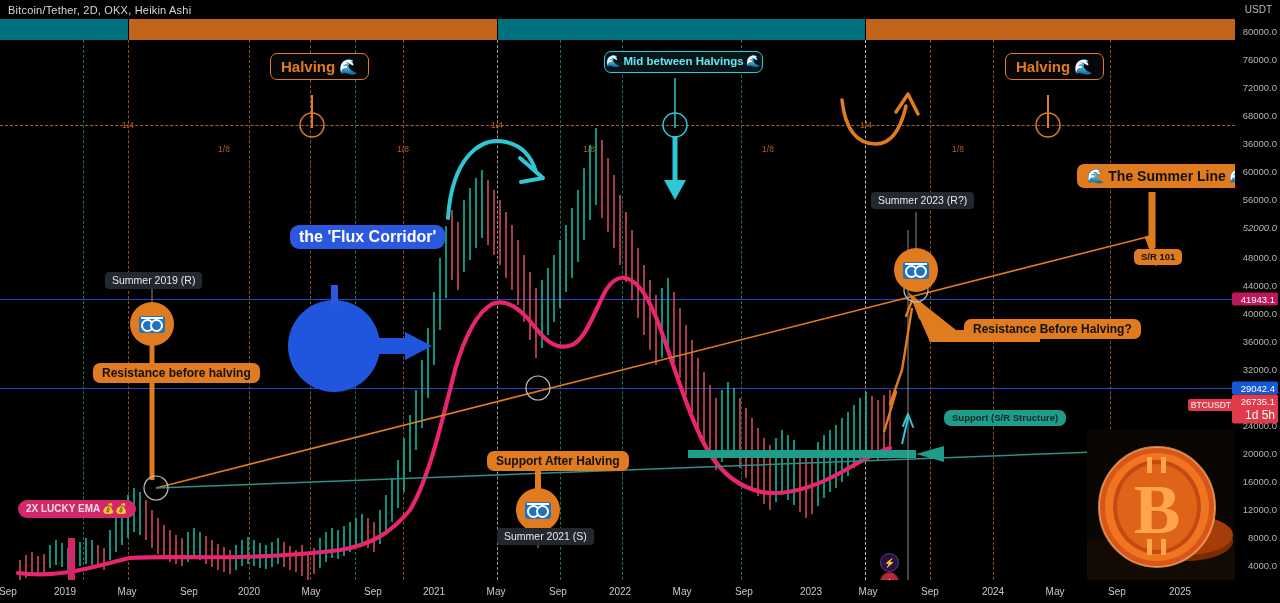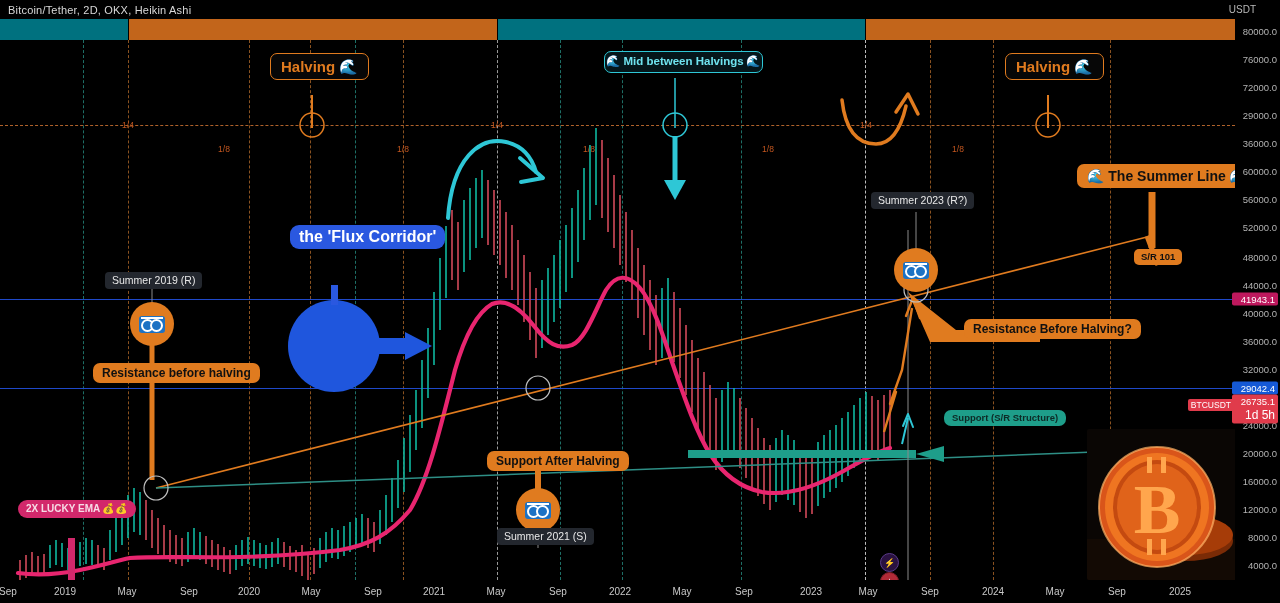--- a/index.html
+++ b/index.html
@@ -1,21 +1,21 @@
 <!DOCTYPE html>
 <html><head>
 <meta charset="utf-8">
 <style>
   html,body{margin:0;padding:0;background:#000;}
   body{width:1280px;height:603px;overflow:hidden;font-family:"Liberation Sans",sans-serif;}
   #root{position:relative;width:1280px;height:603px;background:#000;}
 
   
   .sym-title{position:absolute;left:8px;top:4px;color:#d8d8d8;font-size:11px;letter-spacing:.2px;z-index:40;}
-  .usdt-lbl{position:absolute;right:24px;top:4px;color:#b9b9b9;font-size:10px;z-index:40;padding-left:20px;}
+  .usdt-lbl{position:absolute;right:8px;top:4px;color:#b9b9b9;font-size:10px;z-index:40;padding-left:20px;}
 
   
   .band{position:absolute;top:19px;height:21px;z-index:8;}
 
   
   #plot{position:absolute;left:0;top:40px;width:1235px;height:540px;overflow:hidden;}
   #axisR{position:absolute;left:1235px;top:0;width:45px;height:580px;background:#000;z-index:30;}
   #axisB{position:absolute;left:0;top:580px;width:1280px;height:23px;background:#000;z-index:30;}
 
   .ytick{position:absolute;right:3px;color:#b3b3b3;font-size:9.5px;transform:translateY(-50%);white-space:nowrap;}
@@ -435,25 +435,25 @@
     </div>
 
     <div class="icobtn" style="left:880px;top:513px;background:#2a1240;color:#c9a8ff;border:1px solid #5a3a8a;">⚡</div>
     <div class="icobtn" style="left:880px;top:532px;background:#b02a37;color:#fff;border:1px solid #7d1f28;">★</div>
   </div>
 
   <div id="axisR">
     <div class="ytick" style="top:31px;">80000.0</div>
     <div class="ytick" style="top:59px;">76000.0</div>
     <div class="ytick" style="top:87px;">72000.0</div>
-    <div class="ytick" style="top:115px;">29000.0</div>
+    <div class="ytick" style="top:115px;">68000.0</div>
     <div class="ytick" style="top:143px;">36000.0</div>
     <div class="ytick" style="top:171px;">60000.0</div>
     <div class="ytick" style="top:199px;">56000.0</div>
-    <div class="ytick" style="top:227px;">52000.0</div>
+    <div class="ytick" style="top:227px;font-style:italic;">52000.0</div>
     <div class="ytick" style="top:257px;">48000.0</div>
     <div class="ytick" style="top:285px;">44000.0</div>
     <div class="ytick" style="top:313px;">40000.0</div>
     <div class="ytick" style="top:341px;">36000.0</div>
     <div class="ytick" style="top:369px;">32000.0</div>
     <div class="ytick" style="top:397px;">28000.0</div>
     <div class="ytick" style="top:425px;">24000.0</div>
     <div class="ytick" style="top:453px;">20000.0</div>
     <div class="ytick" style="top:481px;">16000.0</div>
     <div class="ytick" style="top:509px;margin-left:17px;">12000.0</div>

